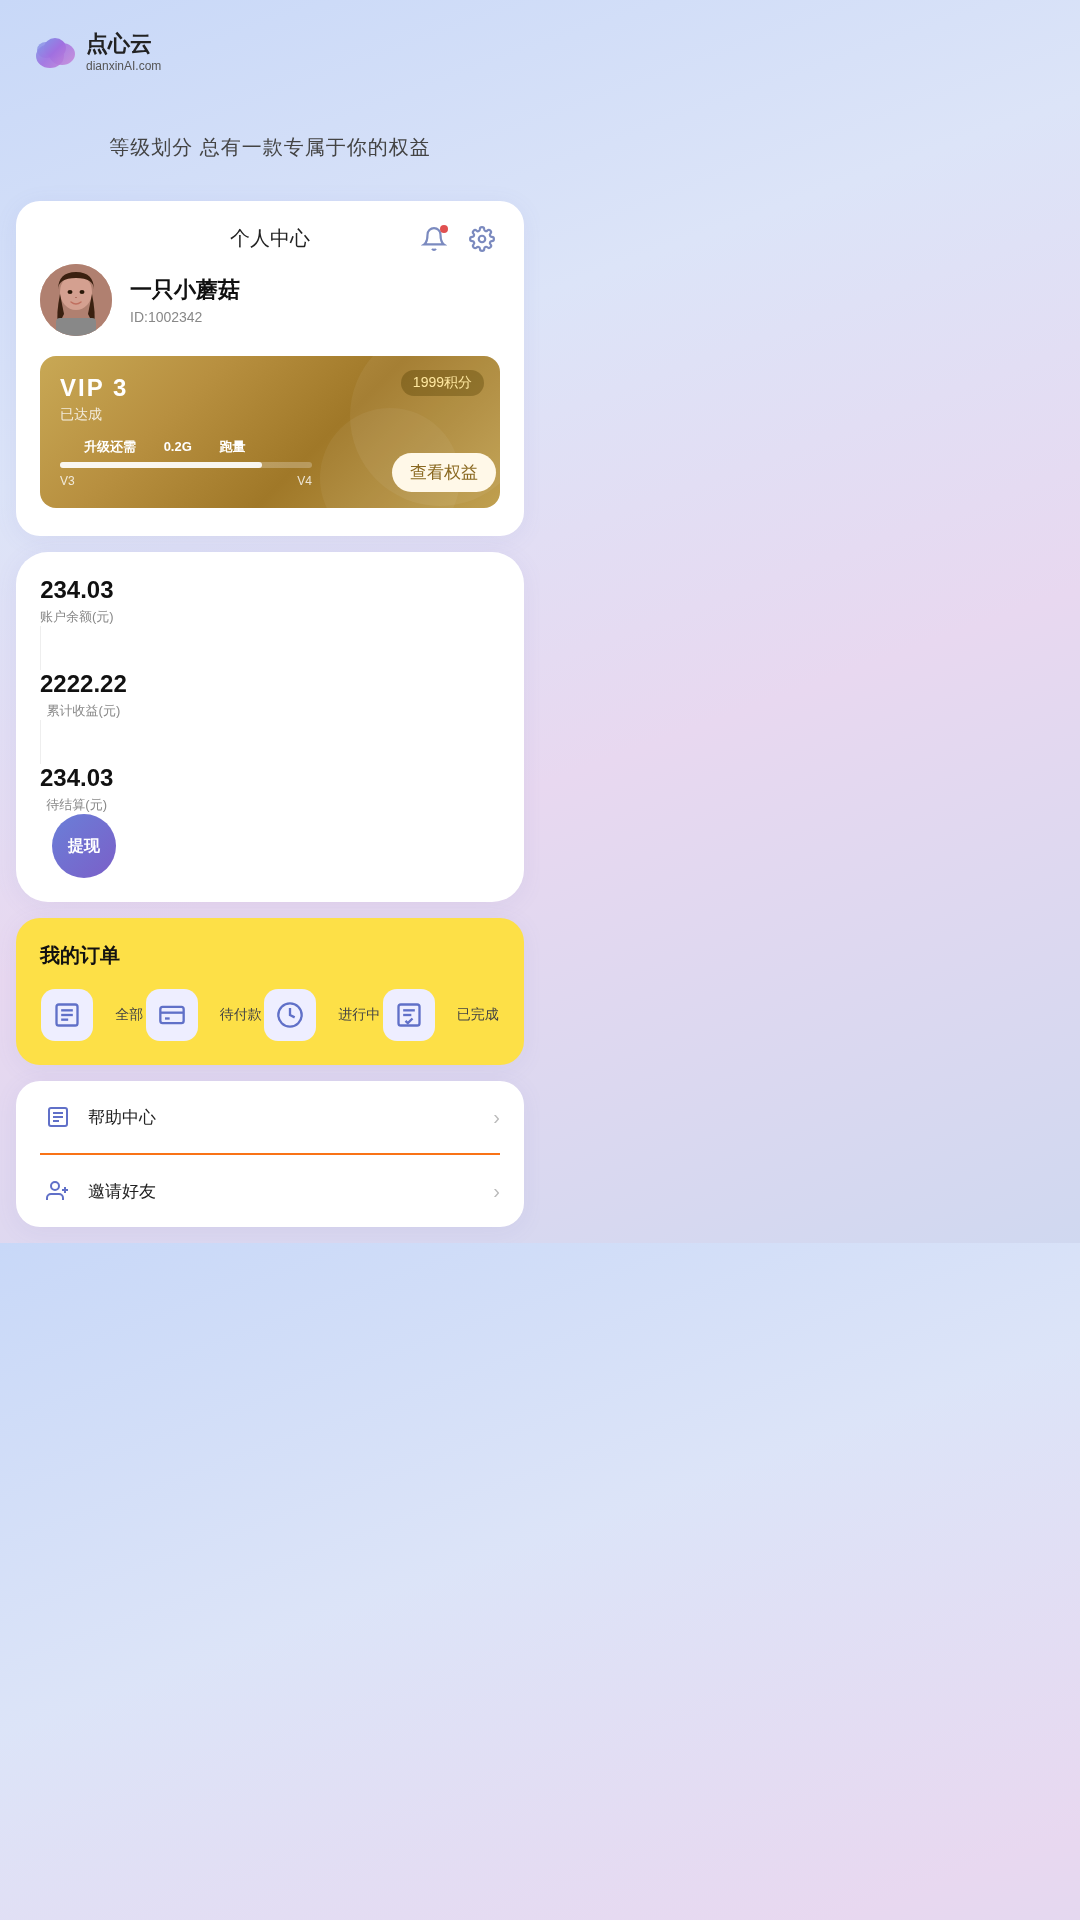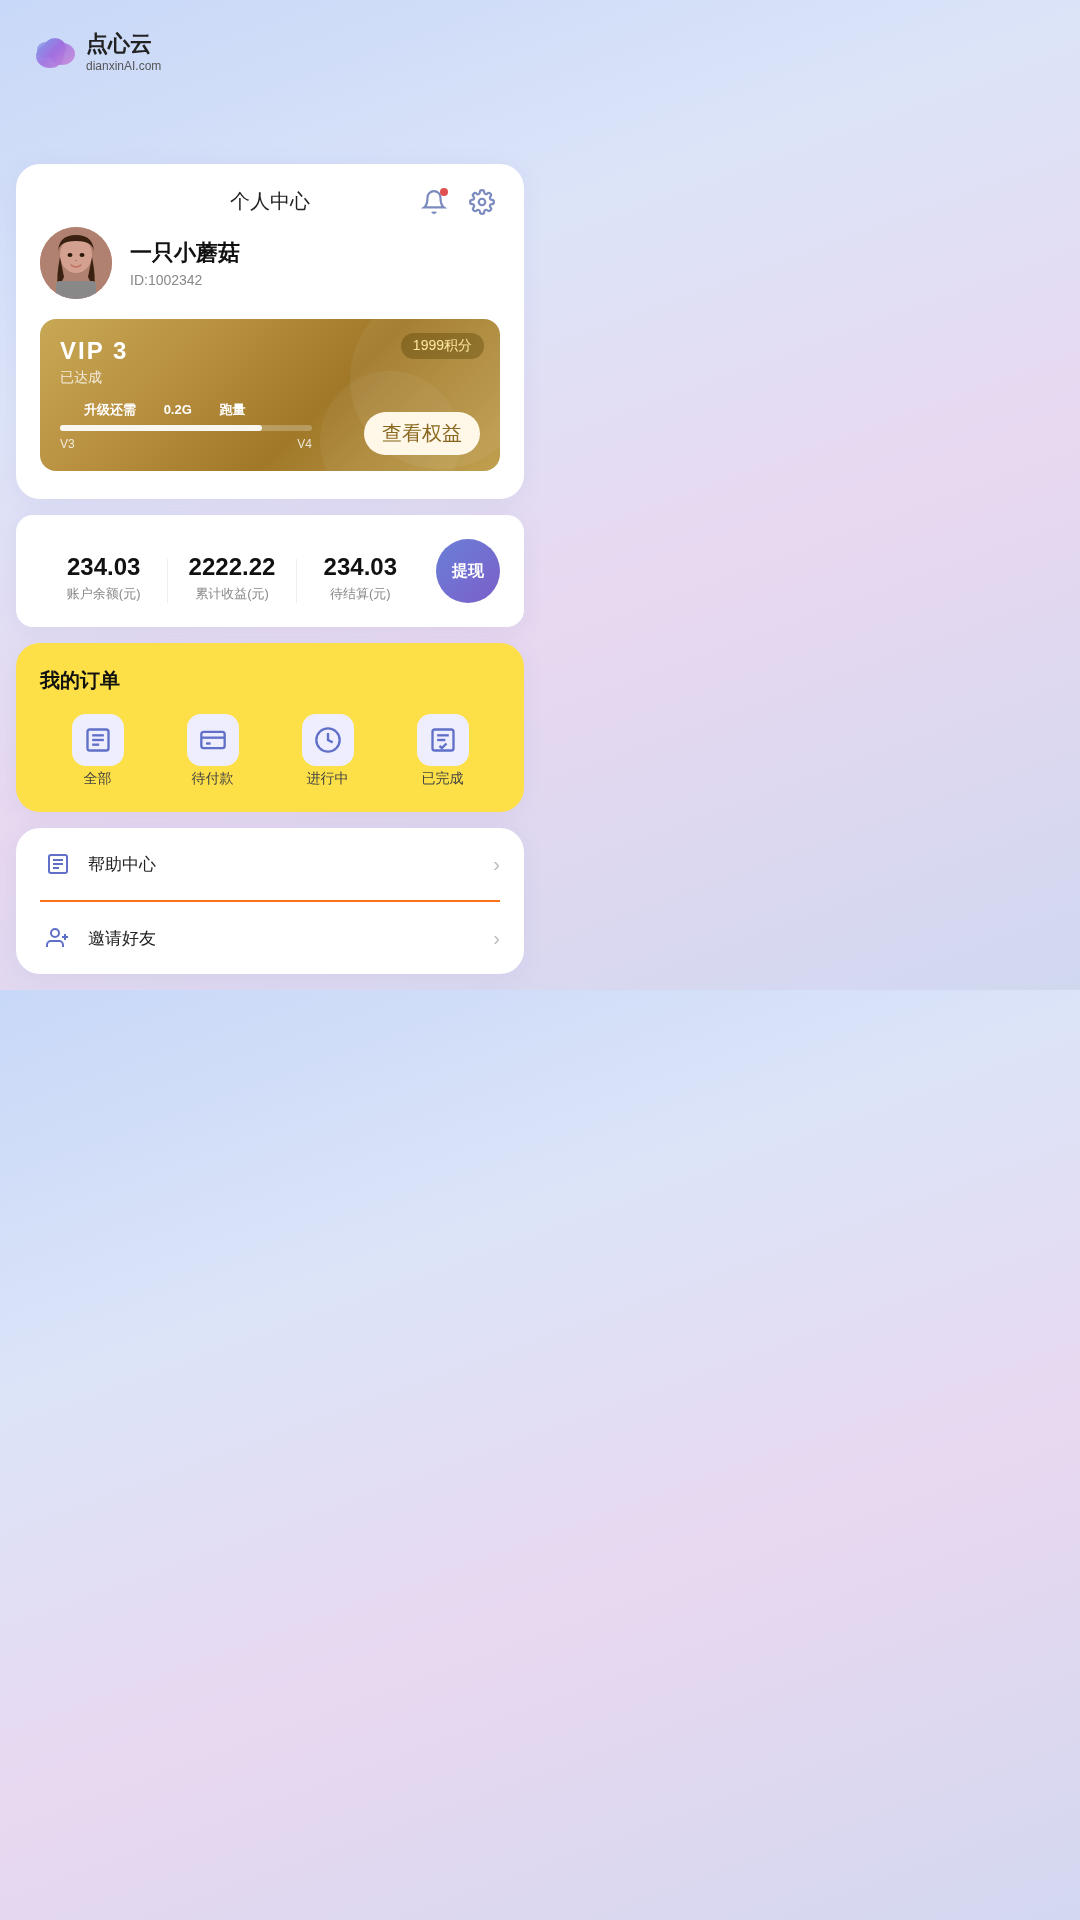--- a/index.html
+++ b/index.html
@@ -216,42 +216,43 @@
       justify-content: space-between;
       width: 60%;
     }
     .progress-label {
       font-size: 12px;
       color: rgba(255,255,255,0.8);
     }
     .view-benefits-btn {
       position: absolute;
       bottom: 16px;
-      right: 20px;
+      right: 4px;
       background: #fff8e8;
       color: #8a6820;
       border: none;
       border-radius: 22px;
       padding: 8px 18px;
-      font-size: 20px;
+      font-size: 17px;
       font-weight: 500;
       cursor: pointer;
       z-index: 2;
     }
 
     
     .finance-card {
       background: #fff;
-      border-radius: 17px;
+      border-radius: 32px;
       margin: 0 16px 16px;
       padding: 24px;
       box-shadow: 0 4px 24px rgba(100,100,180,0.08);
       display: flex;
-      align-items: flex-end;
+      align-items: flex-start;
       gap: 0;
+      flex-direction: column;
     }
     .finance-item {
       flex: 1;
       text-align: center;
     }
     .finance-amount {
       font-size: 24px;
       font-weight: 700;
       color: #111;
     }
@@ -292,23 +293,23 @@
       font-weight: 600;
       color: #111;
       margin-bottom: 20px;
     }
     .orders-grid {
       display: flex;
       justify-content: space-around;
     }
     .order-item {
       display: flex;
-      flex-direction: column;
-      align-items: center;
-      gap: 4px;
+      flex-direction: row;
+      align-items: center;
+      gap: 22px;
       cursor: pointer;
     }
     .order-icon {
       width: 52px;
       height: 52px;
       background: #eeeeff;
       border-radius: 14px;
       display: flex;
       align-items: center;
       justify-content: center;
@@ -375,20 +376,21 @@
     <ellipse cx="27" cy="24" rx="11" ry="10" fill="url(#cloudGrad)"></ellipse>
     <ellipse cx="18" cy="26" rx="9" ry="8" fill="url(#cloudGrad)" opacity="0.8"></ellipse>
   </svg>
   <div class="logo-text">
     <span class="logo-name">点心云</span>
     <span class="logo-domain">dianxinAI.com</span>
   </div>
 </div>
 
 <div class="hero">
+  <div class="hero-subtitle">等级划分 总有一款专属于你的权益</div>
 </div>
 
 <div class="main-card">
   <div class="personal-header">
     <span class="personal-title">个人中心</span>
     <div class="header-icons">
       <div class="icon-btn">
         <div class="notification-dot"></div>
         <svg viewBox="0 0 24 24" fill="none" stroke="currentColor" stroke-width="2">
           <path d="M18 8A6 6 0 0 0 6 8c0 7-3 9-3 9h18s-3-2-3-9"></path>

